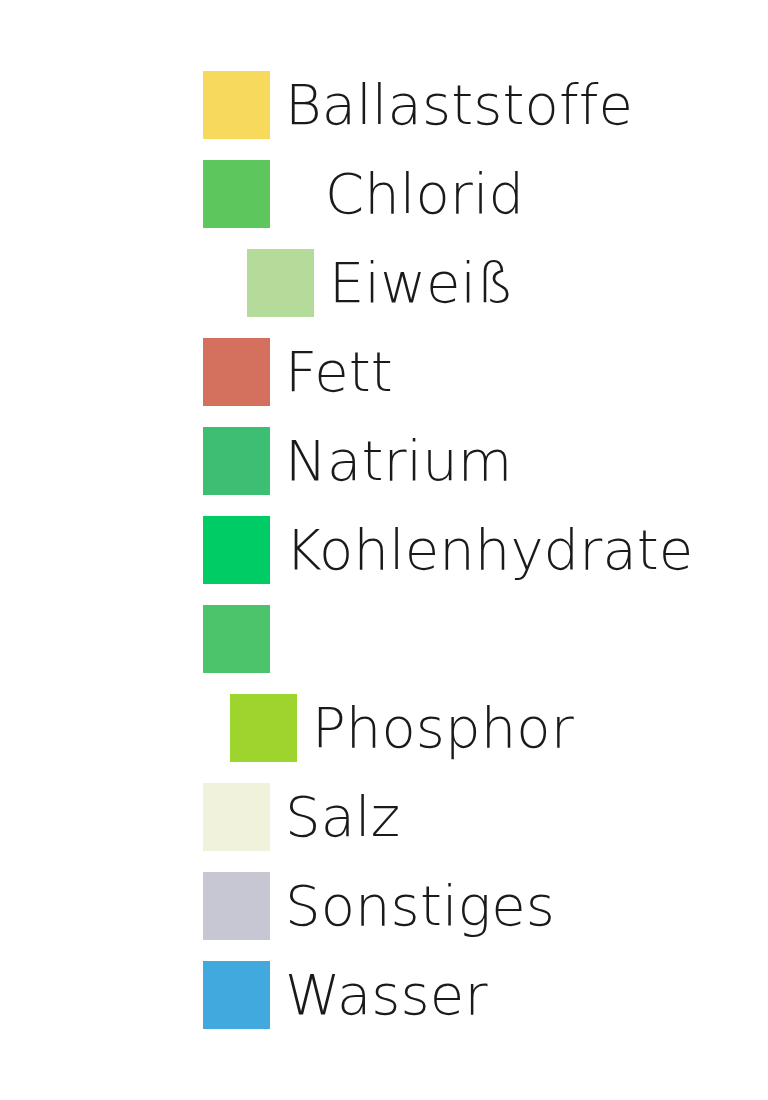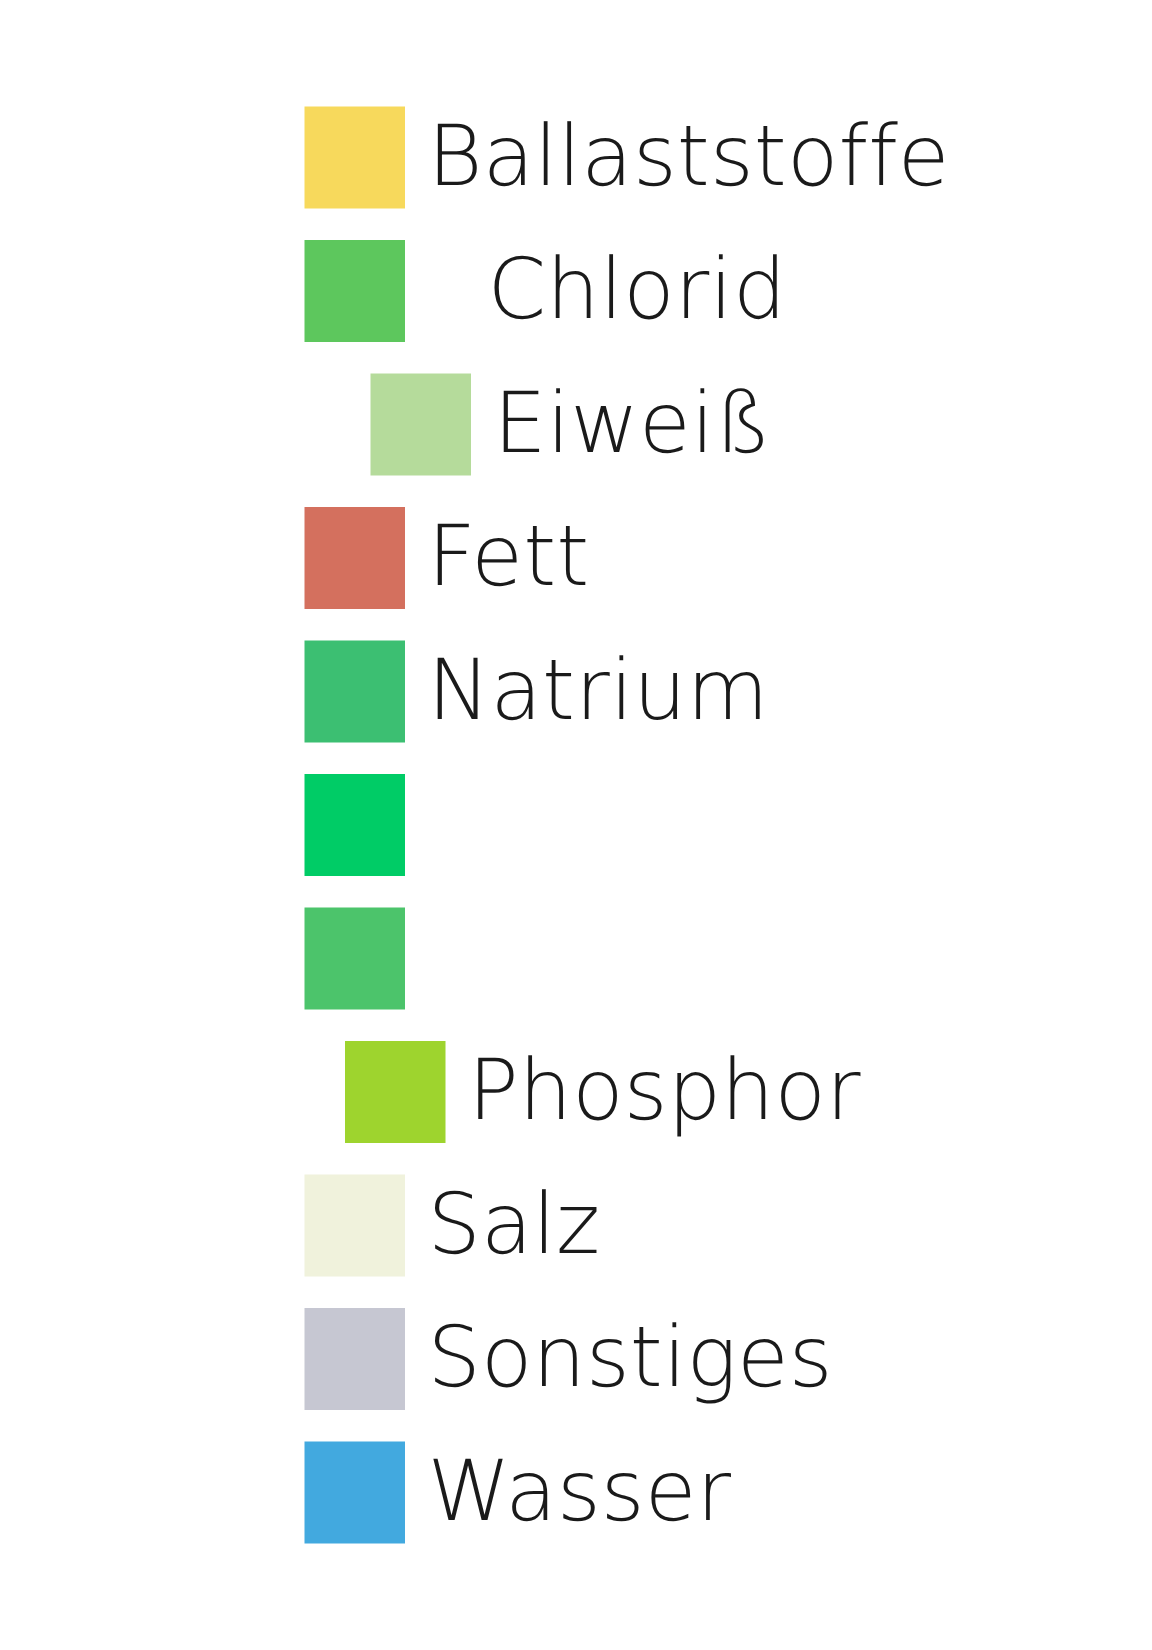--- a/index.html
+++ b/index.html
@@ -63,20 +63,21 @@
     <div class="legend-item" style="top: 338px;">
       <span class="legend-swatch" title="Fett" style="background: rgb(212, 112, 94);"></span>
       <span class="legend-label">Fett</span>
     </div>
     <div class="legend-item" style="top: 427px;">
       <span class="legend-swatch" title="Kalium" style="background: rgb(60, 191, 114);"></span>
       <span class="legend-label">Natrium</span>
     </div>
     <div class="legend-item" style="top: 516px;">
       <span class="legend-swatch" title="Kohlenhydrate" style="background: rgb(0, 204, 102);"></span>
+      <span class="legend-label">Kohlenhydrate</span>
     </div>
     <div class="legend-item" style="top: 605px;">
       <span class="legend-swatch" title="Natrium" style="background: rgb(76, 196, 107);"></span>
     </div>
     <div class="legend-item" style="top: 694px; padding-left: 27px;">
       <span class="legend-swatch" title="Phosphor" style="background: rgb(158, 212, 46);"></span>
       <span class="legend-label">Phosphor</span>
     </div>
     <div class="legend-item" style="top: 783px;">
       <span class="legend-swatch" title="Salz" style="background: rgb(240, 242, 220);"></span>

